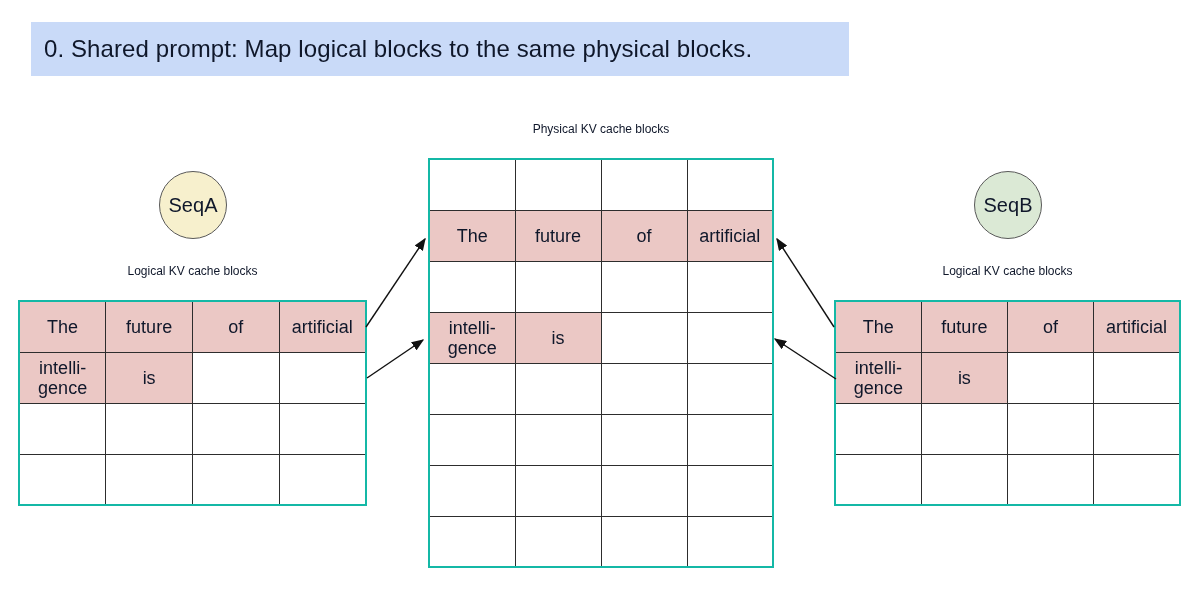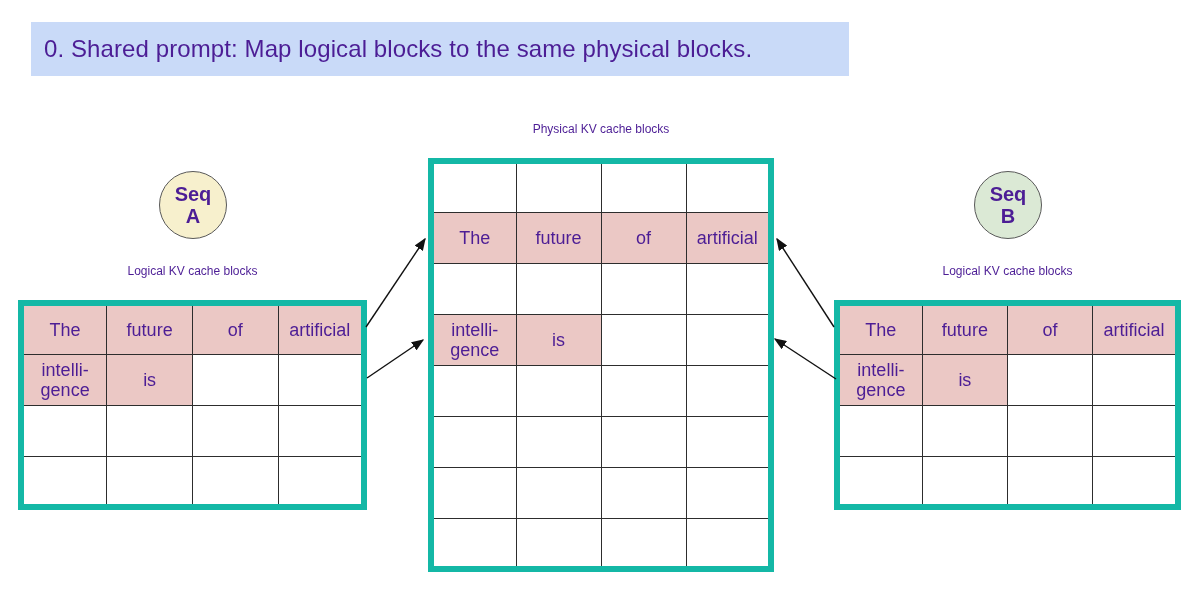--- a/index.html
+++ b/index.html
@@ -2,21 +2,21 @@
 <html style="--title-bg: #c9daf8; --cell-fill: #ebc8c5; --seq-a-fill: #f7f0cd; --seq-b-fill: #dbe9d5;"><head>
 <meta charset="utf-8">
 <style>
   html, body { margin: 0; padding: 0; background: #ffffff; }
   .canvas {
     position: relative;
     width: 1200px;
     height: 591px;
     background: #ffffff;
     font-family: "Liberation Sans", sans-serif;
-    color: #4c1d95;
+    color: #0f172a;
     overflow: hidden;
   }
   .title-bar {
     position: absolute;
     left: 31px; top: 22px;
     width: 818px; height: 54px;
     background: var(--title-bg, #c9daf8);
     display: flex;
     align-items: center;
     box-sizing: border-box;
@@ -24,44 +24,42 @@
     font-size: 24px;
     letter-spacing: 0.1px;
   }
   .seq-circle {
     position: absolute;
     width: 68px; height: 68px;
     border-radius: 50%;
     border: 1.5px solid #595959;
     box-sizing: border-box;
     display: flex;
-    flex-direction: column;
     align-items: center;
     justify-content: center;
     font-size: 20px;
     line-height: 22px;
-    font-weight: bold;
   }
   #seq-a-badge { left: 159px; top: 171px; background: var(--seq-a-fill, #f7f0cd); }
   #seq-b-badge { left: 974px; top: 171px; background: var(--seq-b-fill, #dbe9d5); }
   .section-label {
     position: absolute;
     font-size: 12px;
     text-align: center;
     white-space: nowrap;
   }
   #physical-label { left: 428px; top: 122px; width: 346px; }
   #logical-a-label { left: 18px;  top: 264px; width: 349px; }
   #logical-b-label { left: 834px; top: 264px; width: 347px; }
   table.block-table {
     position: absolute;
     border-collapse: collapse;
     table-layout: fixed;
     background: #ffffff;
-    border: 6px solid #14b8a6;
+    border: 2px solid #14b8a6;
   }
   table.block-table td {
     border: 1.5px solid #2d2d2d;
     text-align: center;
     vertical-align: middle;
     padding: 0;
     font-size: 18px;
     line-height: 20px;
     white-space: pre-line;
     overflow: hidden;

